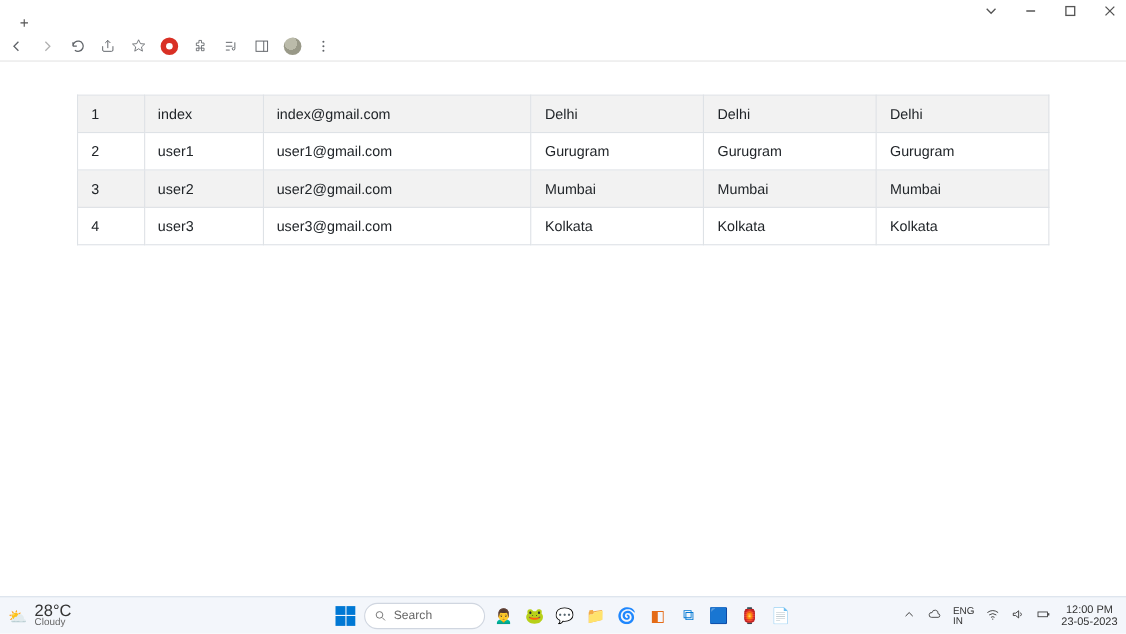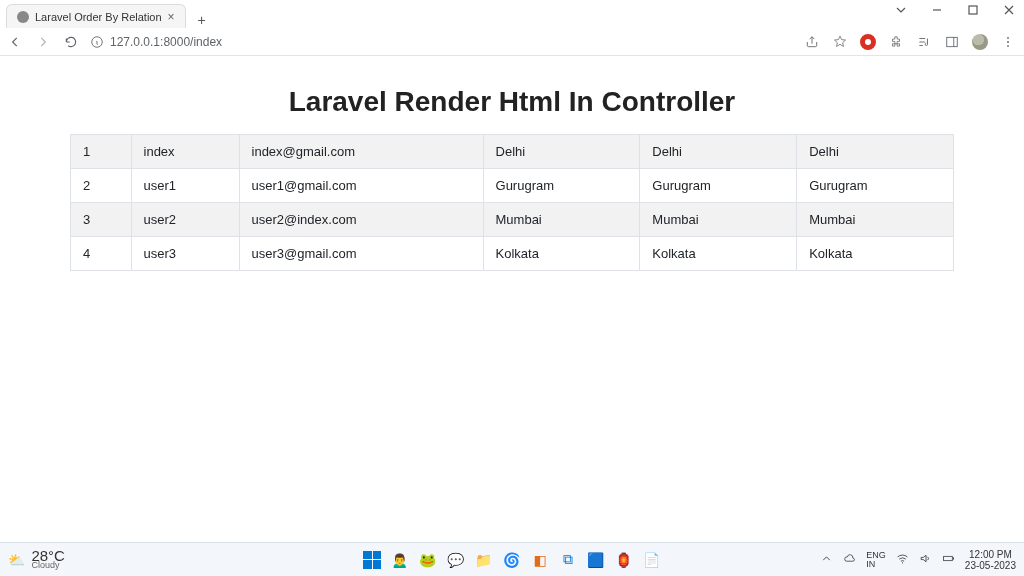--- a/index.html
+++ b/index.html
@@ -71,52 +71,40 @@
       </svg></span>
   <span><svg viewBox="0 0 12 12" width="12" height="12">
         <rect x="2" y="2" width="8" height="8" stroke="#555" stroke-width="1.2" fill="none"></rect>
       </svg></span>
   <span><svg viewBox="0 0 12 12" width="12" height="12">
         <path d="M2 2l8 8M10 2l-8 8" stroke="#555" stroke-width="1.2"></path>
       </svg></span>
 </div>
 
 <div class="tabstrip">
-  <div class="tab">
-    <span class="favicon"></span>
-    <span>Laravel Order By Relation</span>
-    <span class="close">×</span>
-  </div>
   <div class="newtab">+</div>
 </div>
 
 <div class="addrrow">
   <div class="nav">
     <span>
         <svg width="14" height="14" viewBox="0 0 24 24">
           <path d="M15 5l-7 7 7 7" stroke="#5f6368" stroke-width="2" fill="none"></path>
         </svg>
       </span>
     <span>
         <svg width="14" height="14" viewBox="0 0 24 24">
           <path d="M9 5l7 7-7 7" stroke="#b0b0b0" stroke-width="2" fill="none"></path>
         </svg>
       </span>
     <span>
         <svg width="14" height="14" viewBox="0 0 24 24">
           <path d="M4 12a8 8 0 1 1 3 6.2M4 12V6m0 6h6" stroke="#5f6368" stroke-width="2" fill="none"></path>
         </svg>
       </span>
-  </div>
-  <div class="urlbox">
-    <span class="info"><svg width="14" height="14" viewBox="0 0 24 24">
-          <circle cx="12" cy="12" r="9" stroke="#5f6368" stroke-width="1.5" fill="none"></circle>
-          <path d="M12 8h.01M11 11h1v5h1" stroke="#5f6368" stroke-width="1.5" fill="none"></path>
-        </svg></span>
-    <input value="127.0.0.1:8000/index" style="">
   </div>
   <div class="addr-right">
     <span>
         <svg width="14" height="14" viewBox="0 0 24 24">
           <path d="M4 12v6a2 2 0 0 0 2 2h12a2 2 0 0 0 2-2v-6M12 3v12M8 7l4-4 4 4" stroke="#5f6368" stroke-width="1.5" fill="none"></path>
         </svg>
       </span>
     <span>
         <svg width="14" height="14" viewBox="0 0 24 24">
           <path d="M12 2l2.9 6 6.6.6-5 4.6 1.5 6.5L12 16l-6 3.7 1.5-6.5-5-4.6L9.1 8 12 2z" stroke="#5f6368" stroke-width="1.3" fill="none"></path>
@@ -148,21 +136,20 @@
         <svg width="14" height="14" viewBox="0 0 24 24">
           <circle cx="12" cy="5" r="1.6" fill="#5f6368"></circle>
           <circle cx="12" cy="12" r="1.6" fill="#5f6368"></circle>
           <circle cx="12" cy="19" r="1.6" fill="#5f6368"></circle>
         </svg>
       </span>
   </div>
 </div>
 
 <div class="content">
-  <h1>Laravel Render Html In Controller</h1>
   <table>
     <tbody id="tbody">
         <tr>
           <td>1</td>
           <td>index</td>
           <td>index@gmail.com</td>
           <td>Delhi</td>
           <td>Delhi</td>
           <td>Delhi</td>
         </tr>
@@ -170,21 +157,21 @@
           <td>2</td>
           <td>user1</td>
           <td>user1@gmail.com</td>
           <td>Gurugram</td>
           <td>Gurugram</td>
           <td>Gurugram</td>
         </tr>
         <tr>
           <td>3</td>
           <td>user2</td>
-          <td>user2@index.com</td>
+          <td>user2@gmail.com</td>
           <td>Mumbai</td>
           <td>Mumbai</td>
           <td>Mumbai</td>
         </tr>
         <tr>
           <td>4</td>
           <td>user3</td>
           <td>user3@gmail.com</td>
           <td>Kolkata</td>
           <td>Kolkata</td>
@@ -205,20 +192,27 @@
 
   <div class="center-apps">
     <div class="app">
         <span class="winlogo">
           <div></div>
           <div></div>
           <div></div>
           <div></div>
         </span>
       </div>
+    <div class="search">
+      <svg viewBox="0 0 24 24">
+          <circle cx="10" cy="10" r="6" stroke="#666" stroke-width="1.6" fill="none"></circle>
+          <path d="M15 15l5 5" stroke="#666" stroke-width="1.6"></path>
+        </svg>
+      <span>Search</span>
+    </div>
     <div class="app">🙍‍♂️</div>
     <div class="app">🐸</div>
     <div class="app">💬</div>
     <div class="app">📁</div>
     <div class="app">🌀</div>
     <div class="app" style="color:#e46b17">◧</div>
     <div class="app" style="color:#0078d4">⧉</div>
     <div class="app">🟦</div>
     <div class="app">🏮</div>
     <div class="app" style="color:#2b579a">📄</div>

